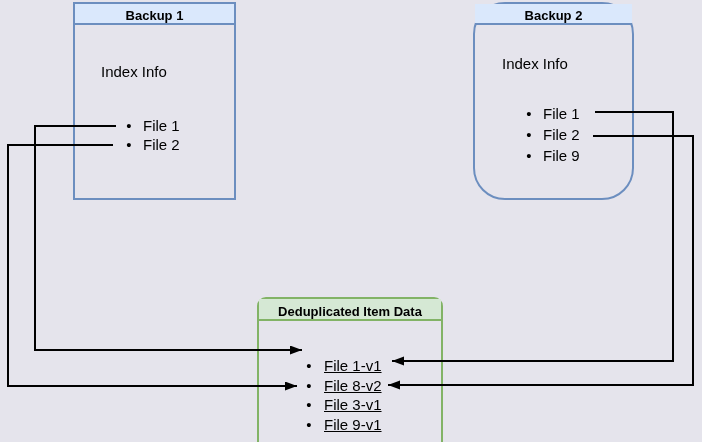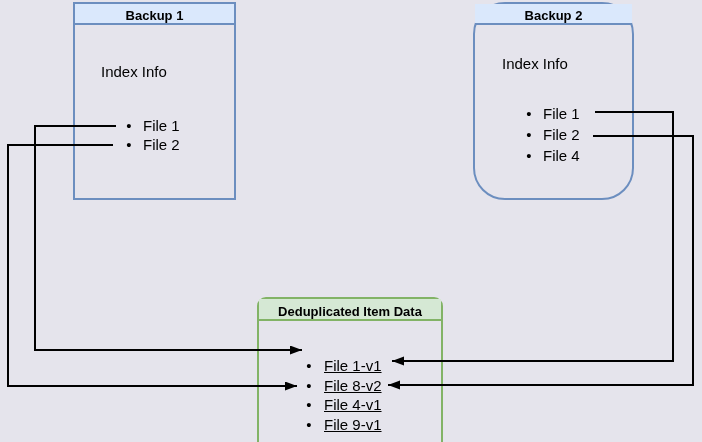--- a/index.html
+++ b/index.html
@@ -93,41 +93,41 @@
       <li>
         <span class="bullet">•</span>
         <span class="itxt">File 1</span>
       </li>
       <li>
         <span class="bullet">•</span>
         <span class="itxt">File 2</span>
       </li>
       <li>
         <span class="bullet">•</span>
-        <span class="itxt">File 4</span>
+        <span class="itxt">File 9</span>
       </li>
     </ul>
   </div>
 
   <div class="box green" style="left:257px;top:297px;width:186px;height:176px;border-radius:9px;">
     <div class="box-header">
       <span>Deduplicated Item Data</span>
     </div>
     <ul class="items dd-items" style="left:43px;top:57px;">
       <li>
         <span class="bullet">•</span>
         <span class="itxt">File 1-v1</span>
       </li>
       <li>
         <span class="bullet">•</span>
         <span class="itxt">File 8-v2</span>
       </li>
       <li>
         <span class="bullet">•</span>
-        <span class="itxt">File 4-v1</span>
+        <span class="itxt">File 3-v1</span>
       </li>
       <li>
         <span class="bullet">•</span>
         <span class="itxt">File 9-v1</span>
       </li>
     </ul>
   </div>
 
 </div>
 

